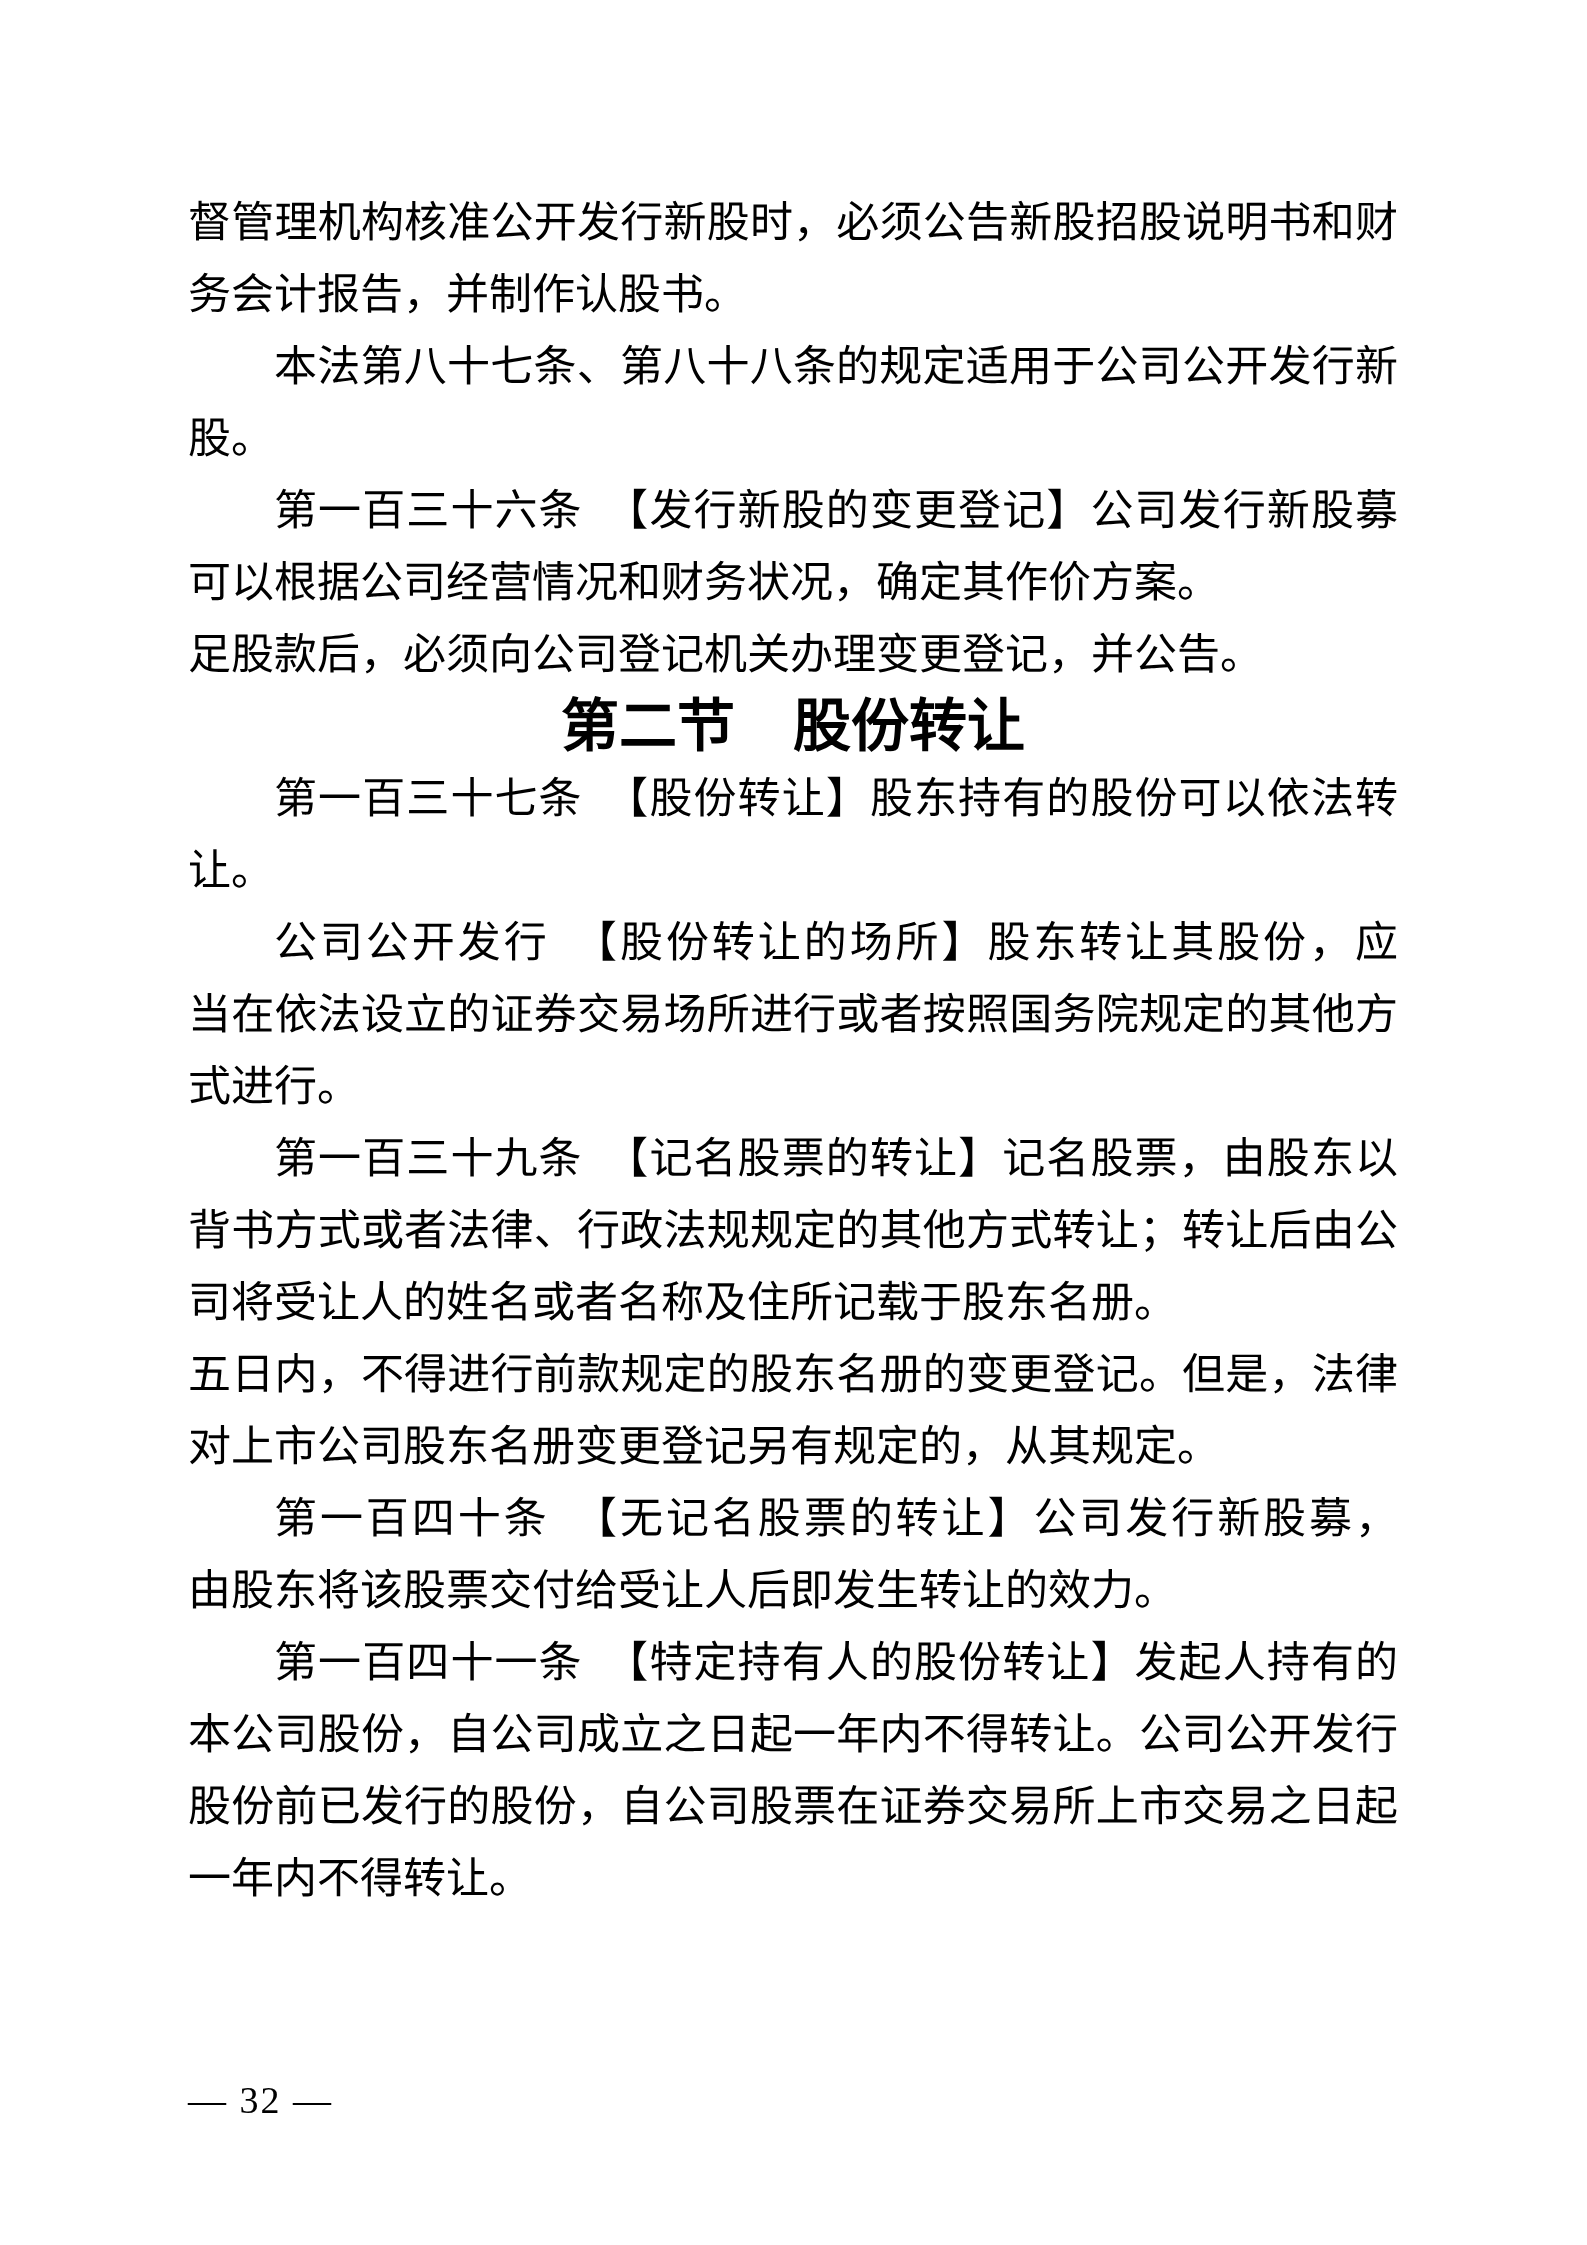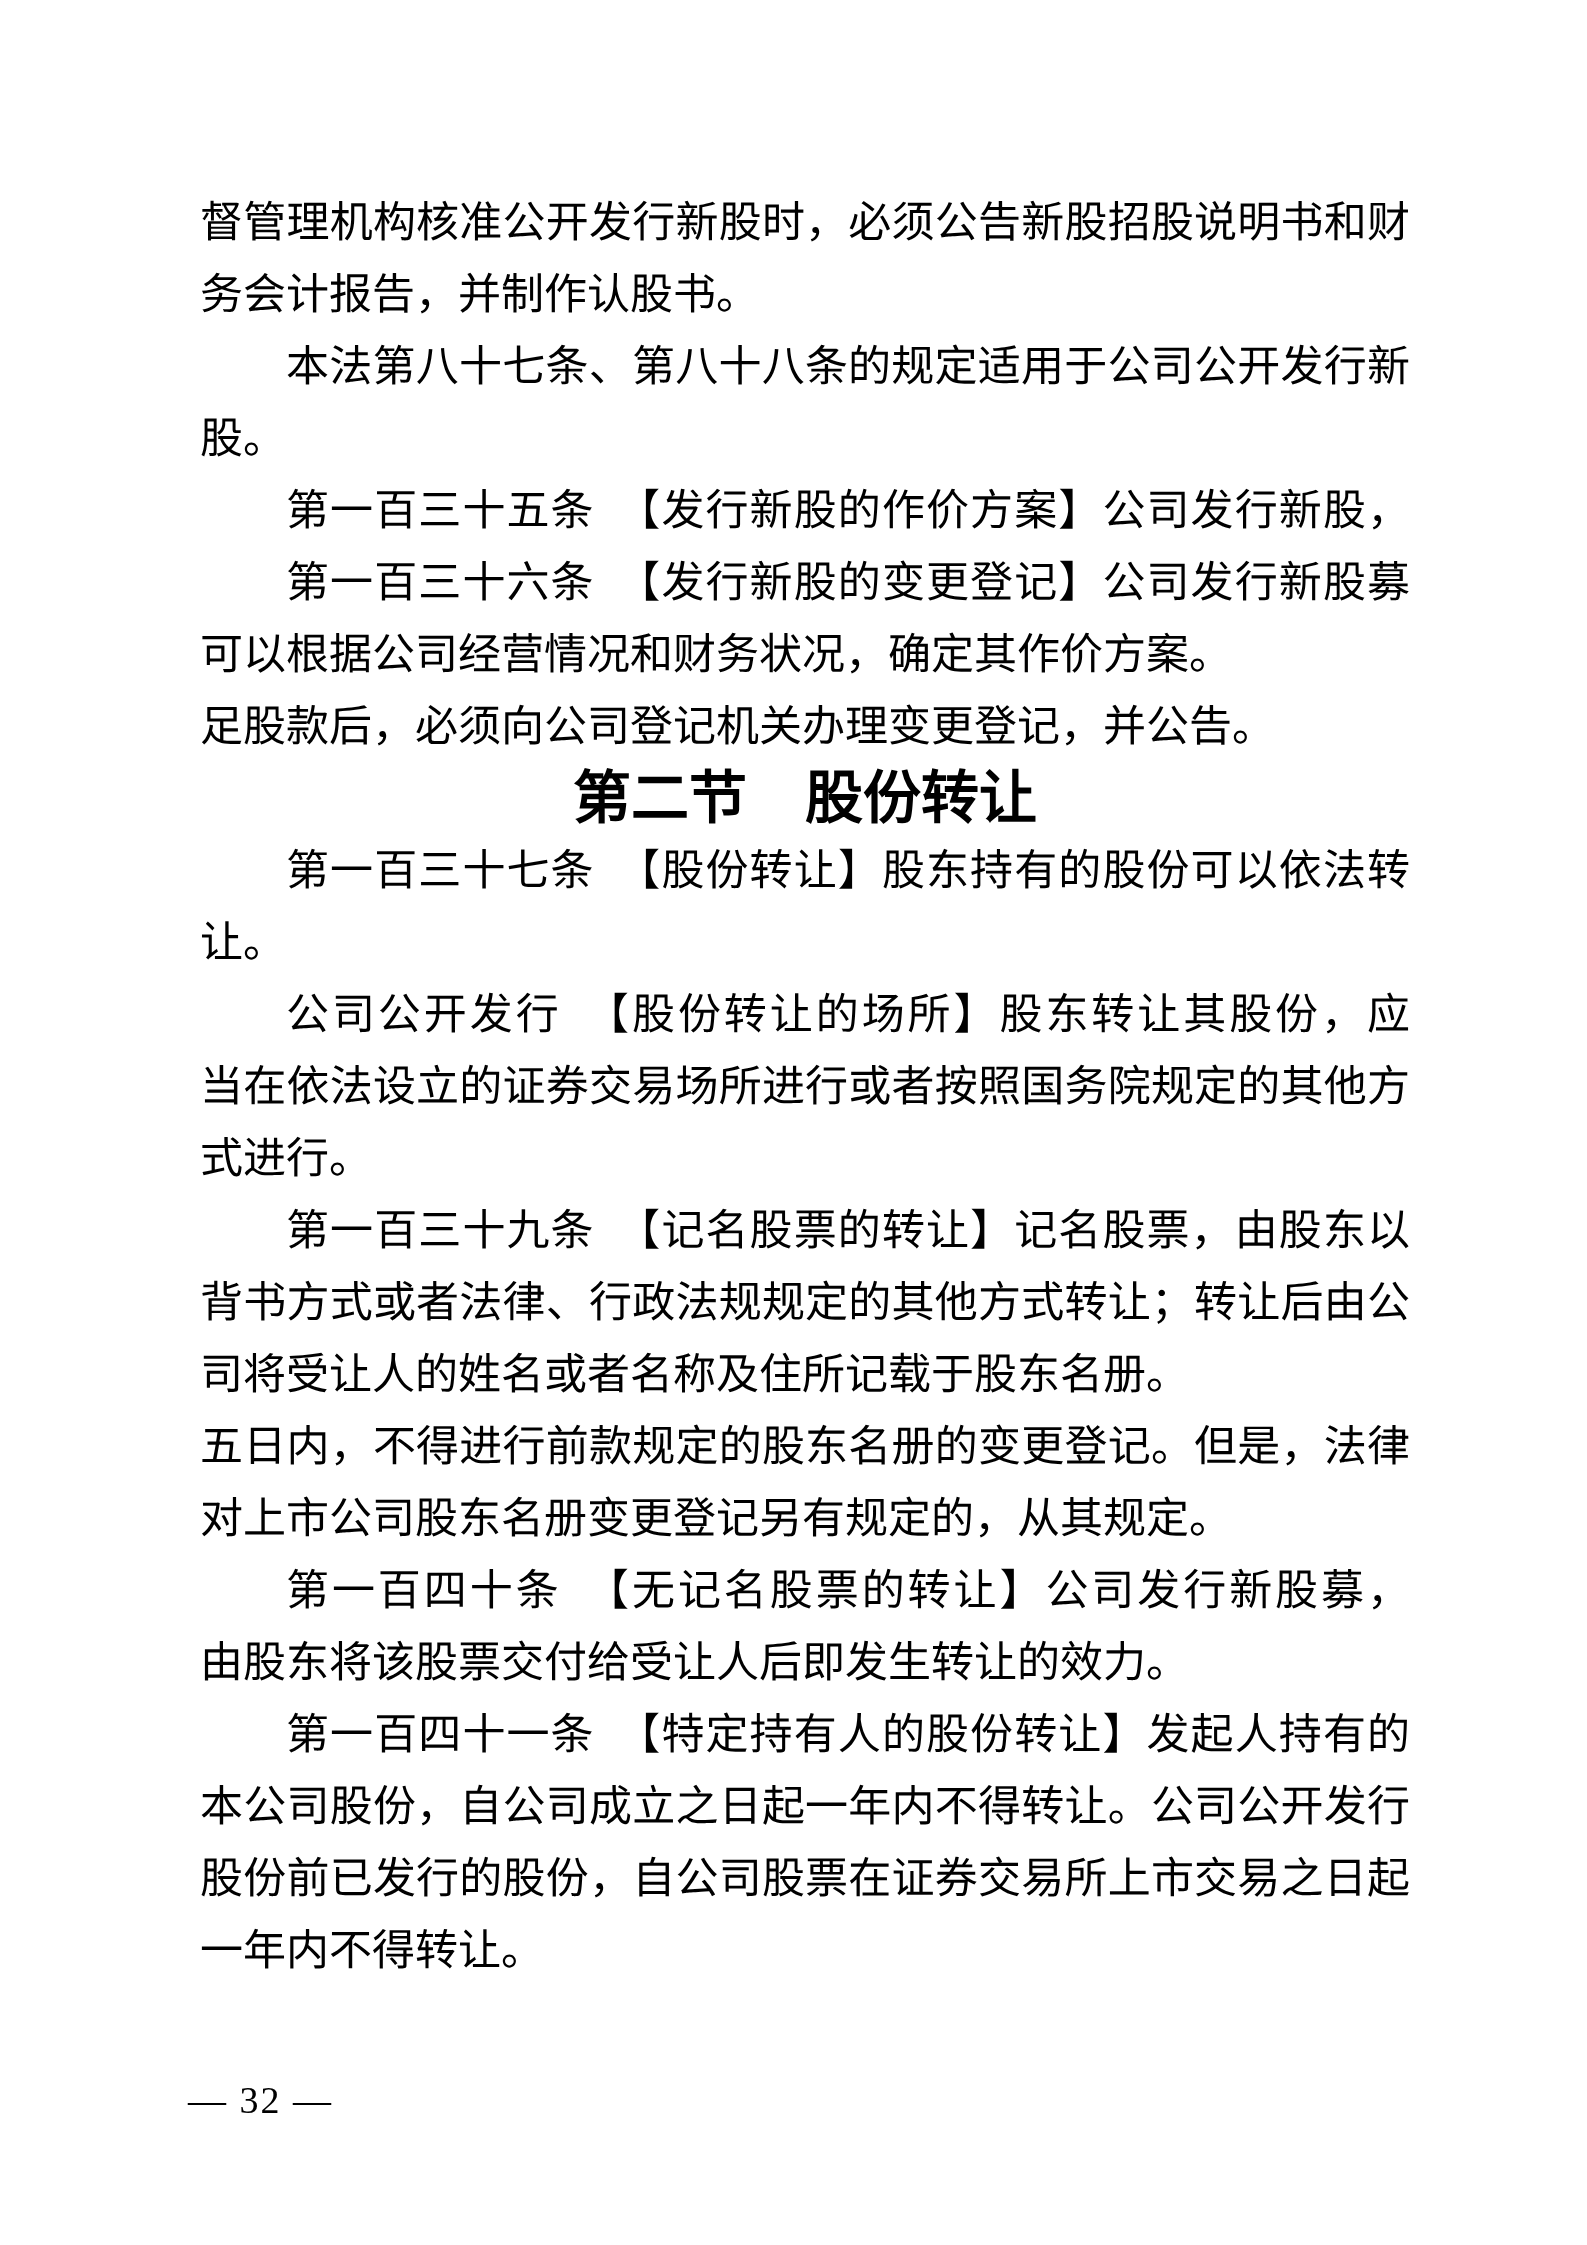--- a/index.html
+++ b/index.html
@@ -11,21 +11,21 @@
     position: relative;
     width: 1587px;
     height: 2245px;
     background: #ffffff;
     color: #000000;
     font-family: "Liberation Serif", "DejaVu Serif", serif;
     overflow: hidden;
   }
   .text-block {
     position: absolute;
-    left: 200px;
+    left: 188px;
     top: 187px;
     width: 1210px;
   }
   .line {
     font-size: 43px;
     line-height: 72px;
     height: 72px;
     text-align: left;
     white-space: normal;
     overflow: visible;
@@ -55,21 +55,20 @@
 </style>
 </head>
 <body>
 
 <div class="page">
   <div class="text-block">
       <div class="line justify">督管理机构核准公开发行新股时，必须公告新股招股说明书和财</div>
       <div class="line">务会计报告，并制作认股书。</div>
       <div class="line indent justify">本法第八十七条、第八十八条的规定适用于公司公开发行新</div>
       <div class="line">股。</div>
-      <div class="line indent justify">第一百三十五条　【发行新股的作价方案】公司发行新股，</div>
       <div class="line indent justify">第一百三十六条　【发行新股的变更登记】公司发行新股募</div>
       <div class="line">可以根据公司经营情况和财务状况，确定其作价方案。</div>
       <div class="line">足股款后，必须向公司登记机关办理变更登记，并公告。</div>
       <div class="line heading">第二节　股份转让</div>
       <div class="line indent justify">第一百三十七条　【股份转让】股东持有的股份可以依法转</div>
       <div class="line">让。</div>
       <div class="line indent justify">公司公开发行　【股份转让的场所】股东转让其股份，应</div>
       <div class="line justify">当在依法设立的证券交易场所进行或者按照国务院规定的其他方</div>
       <div class="line">式进行。</div>
       <div class="line indent justify">第一百三十九条　【记名股票的转让】记名股票，由股东以</div>

